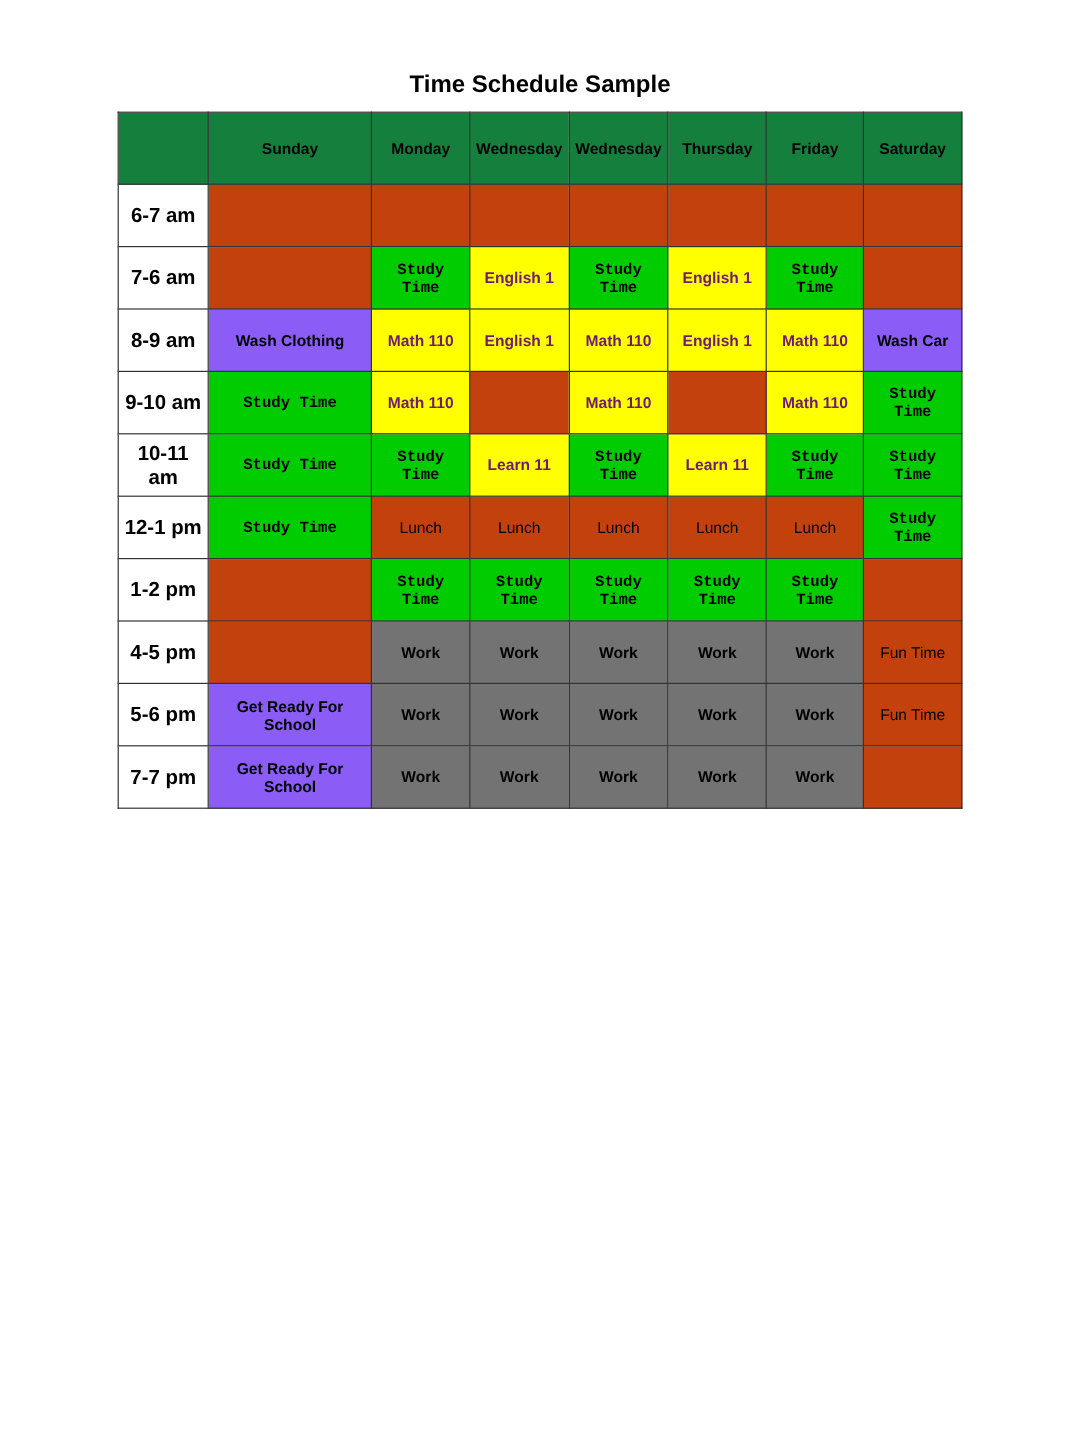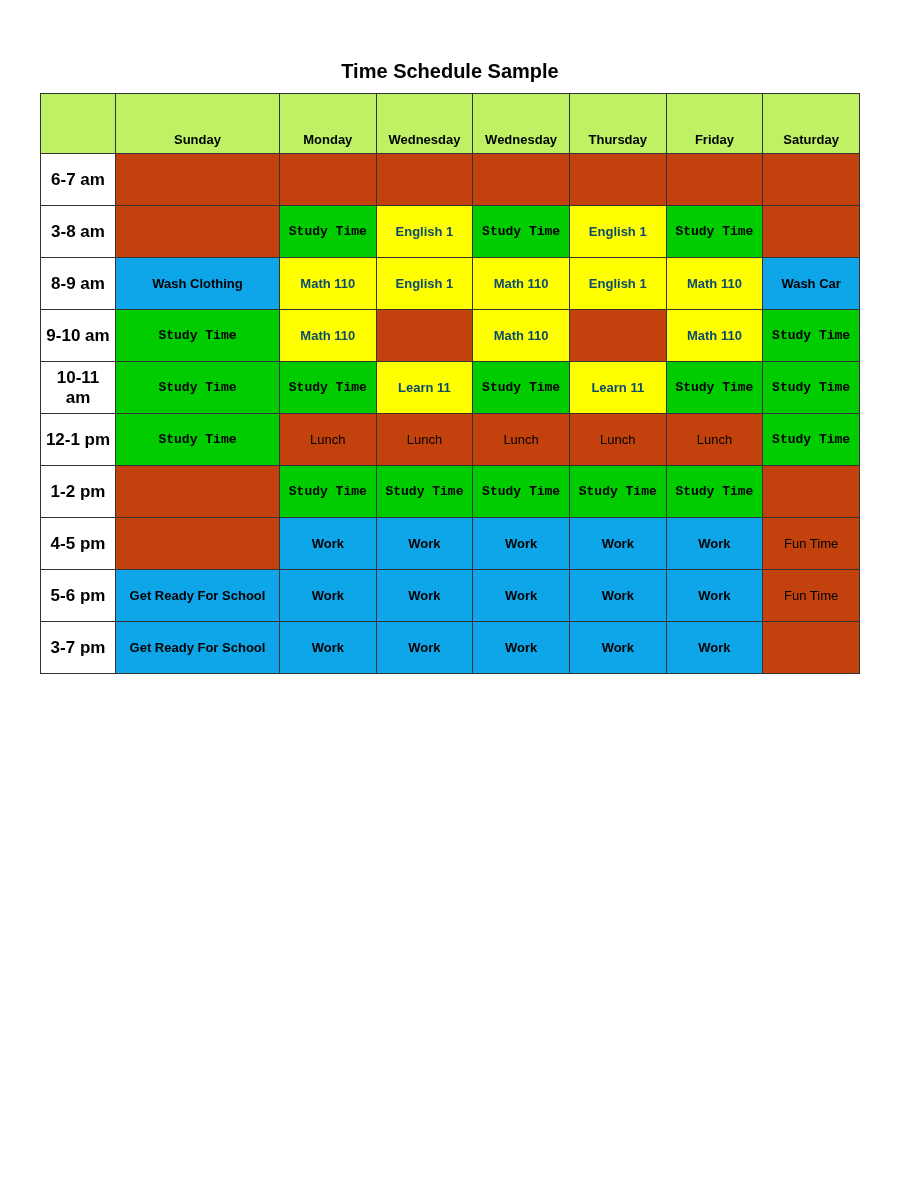--- a/index.html
+++ b/index.html
@@ -6,21 +6,21 @@
     body {
       background: #fff;
       font-family: Arial, sans-serif;
       display: flex;
       justify-content: center;
       align-items: flex-start;
       padding: 60px 20px;
       min-height: 1200px;
     }
     .schedule-wrapper {
-      width: 820px;
+      width: 704px;
     }
     .schedule-title {
       text-align: center;
       font-size: 20px;
       font-weight: bold;
       margin-bottom: 10px;
     }
     table {
       border-collapse: collapse;
       width: 100%;
@@ -34,29 +34,29 @@
       min-height: 52px;
       height: 52px;
     }
     .time-col {
       font-weight: bold;
       width: 75px;
       font-size: 17px;
     }
     .header-row th {
       font-weight: bold;
-      background: #bef264;
+      background: #15803d;
       vertical-align: bottom;
-      padding-bottom: 6px;
+      padding-bottom: 22px;
       height: 60px;
     }
     .cell-green { background-color: #00cc00; color: #000; font-weight: bold; font-family: Liberation Mono, monospace; }
-    .cell-yellow { background-color: #ffff00; color: #0c4a6e; font-weight: bold; }
-    .cell-pink { background-color: #0ea5e9; color: #000; font-weight: bold; }
-    .cell-cyan { background-color: #0ea5e9; color: #000; font-weight: bold; }
+    .cell-yellow { background-color: #ffff00; color: #701a75; font-weight: bold; }
+    .cell-pink { background-color: #8b5cf6; color: #000; font-weight: bold; }
+    .cell-cyan { background-color: #737373; color: #000; font-weight: bold; }
     .cell-white { background-color: #c2410c; color: #000; }
   </style>
 </head>
 <body>
 
 <div class="schedule-wrapper">
   <div class="schedule-title">Time Schedule Sample</div>
   <table>
     <thead>
       <tr class="header-row">
@@ -76,21 +76,21 @@
           <td class="time-col">6-7 am</td>
           <td class="cell-white"></td>
           <td class="cell-white"></td>
           <td class="cell-white"></td>
           <td class="cell-white"></td>
           <td class="cell-white"></td>
           <td class="cell-white"></td>
           <td class="cell-white"></td>
         </tr>
         <tr>
-          <td class="time-col">3-8 am</td>
+          <td class="time-col">7-6 am</td>
           <td class="cell-white"></td>
           <td class="cell-green">Study Time</td>
           <td class="cell-yellow">English 1</td>
           <td class="cell-green">Study Time</td>
           <td class="cell-yellow">English 1</td>
           <td class="cell-green">Study Time</td>
           <td class="cell-white"></td>
         </tr>
         <tr>
           <td class="time-col">8-9 am</td>
@@ -156,21 +156,21 @@
           <td class="time-col">5-6 pm</td>
           <td class="cell-pink">Get Ready For School</td>
           <td class="cell-cyan">Work</td>
           <td class="cell-cyan">Work</td>
           <td class="cell-cyan">Work</td>
           <td class="cell-cyan">Work</td>
           <td class="cell-cyan">Work</td>
           <td class="cell-white">Fun Time</td>
         </tr>
         <tr>
-          <td class="time-col">3-7 pm</td>
+          <td class="time-col">7-7 pm</td>
           <td class="cell-pink">Get Ready For School</td>
           <td class="cell-cyan">Work</td>
           <td class="cell-cyan">Work</td>
           <td class="cell-cyan">Work</td>
           <td class="cell-cyan">Work</td>
           <td class="cell-cyan">Work</td>
           <td class="cell-white"></td>
         </tr>
       </tbody>
   </table>

